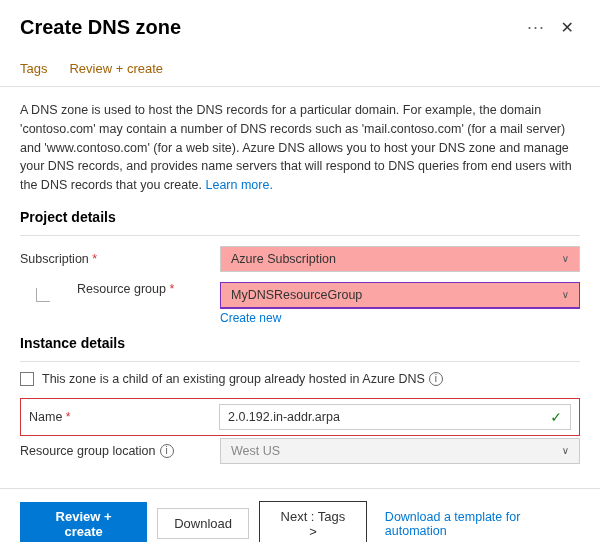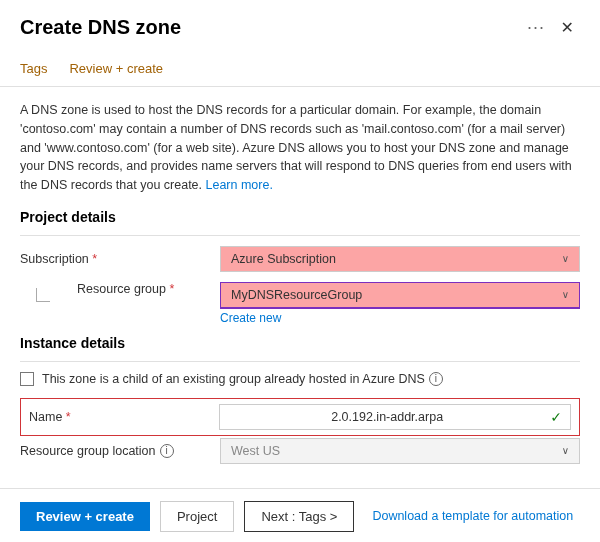--- a/index.html
+++ b/index.html
@@ -212,21 +212,20 @@
       padding: 4px 8px;
       background: #fff;
     }
     .name-input {
       flex: 1;
       border: none;
       outline: none;
       font-size: 12.5px;
       color: #333;
       background: transparent;
-      text-align: center;
     }
     .check-icon {
       color: #107c10;
       font-size: 14px;
       margin-left: 4px;
     }
     .location-row {
       display: flex;
       align-items: center;
       margin-bottom: 10px;
@@ -368,17 +367,17 @@
             <span>West US</span>
             <span class="select-chevron">∨</span>
           </div>
         </div>
       </div>
     </div>
   </div>
 
   <div class="dialog-footer">
     <button class="btn-primary">Review + create</button>
-    <button class="btn-secondary">Project</button>
+    <button class="btn-secondary">Download</button>
     <button class="btn-next">Next : Tags &gt;</button>
     <a class="download-link" href="#">Download a template for automation</a>
   </div>
 </div>
 
 </body></html>

